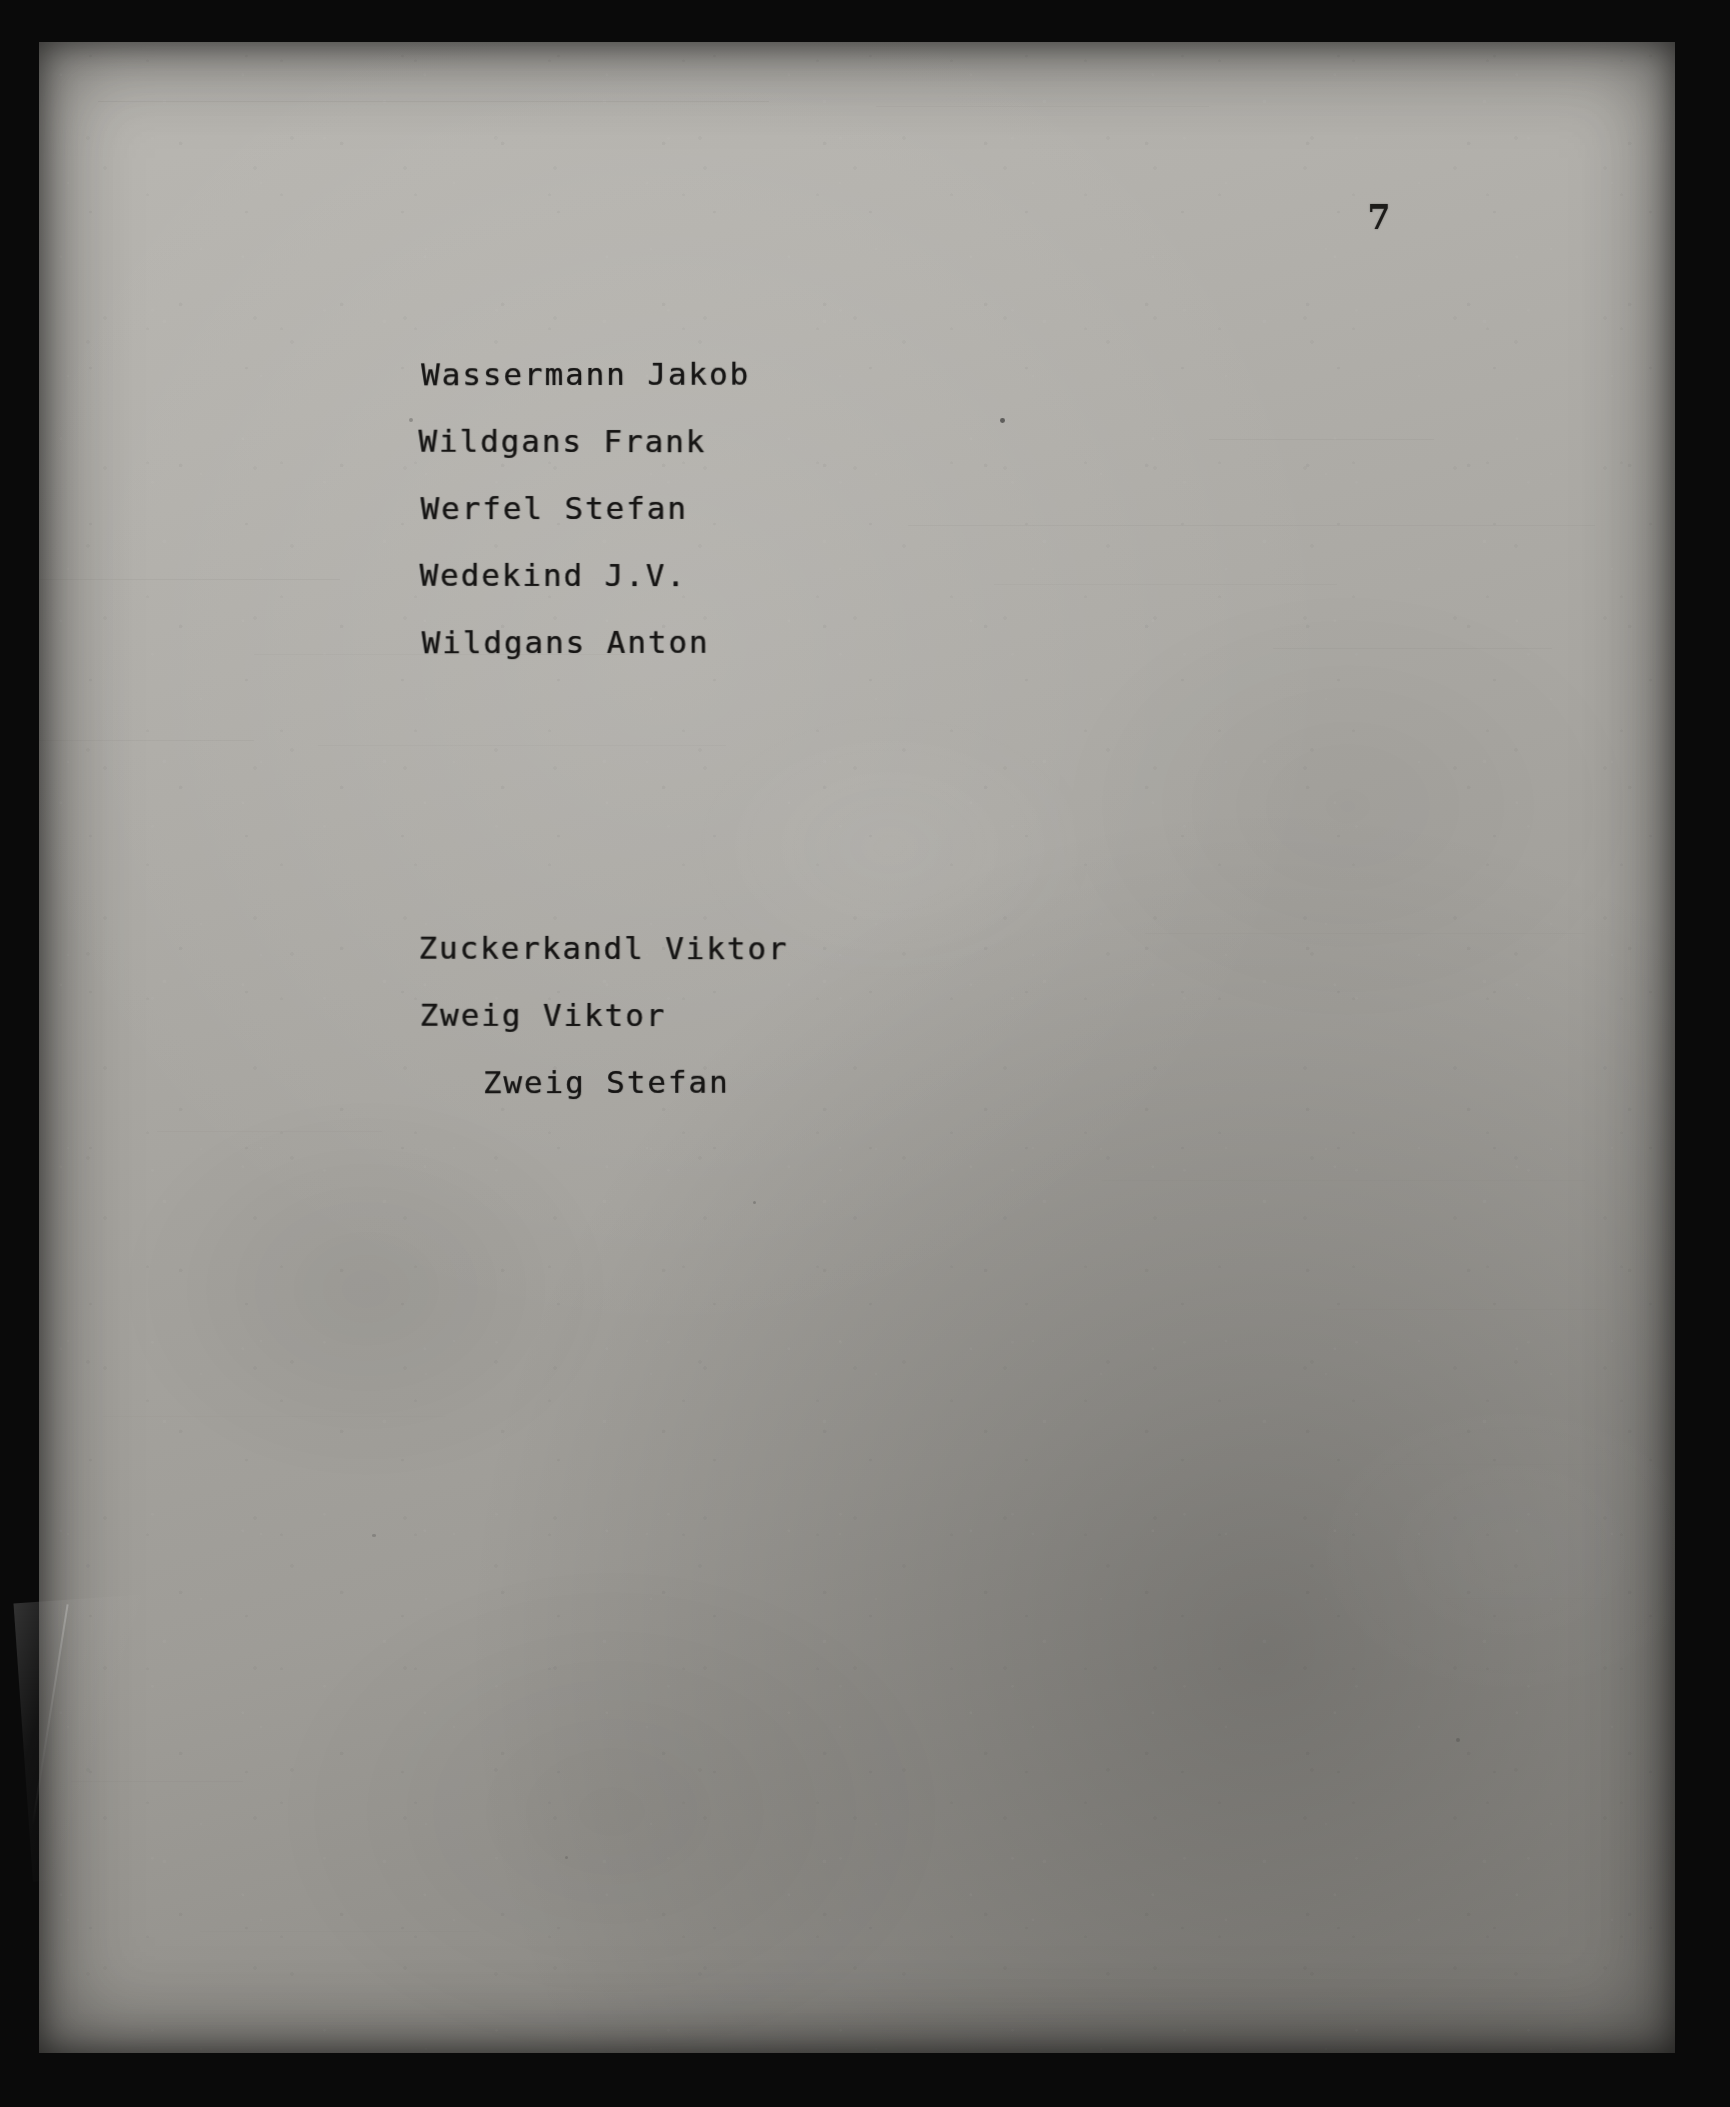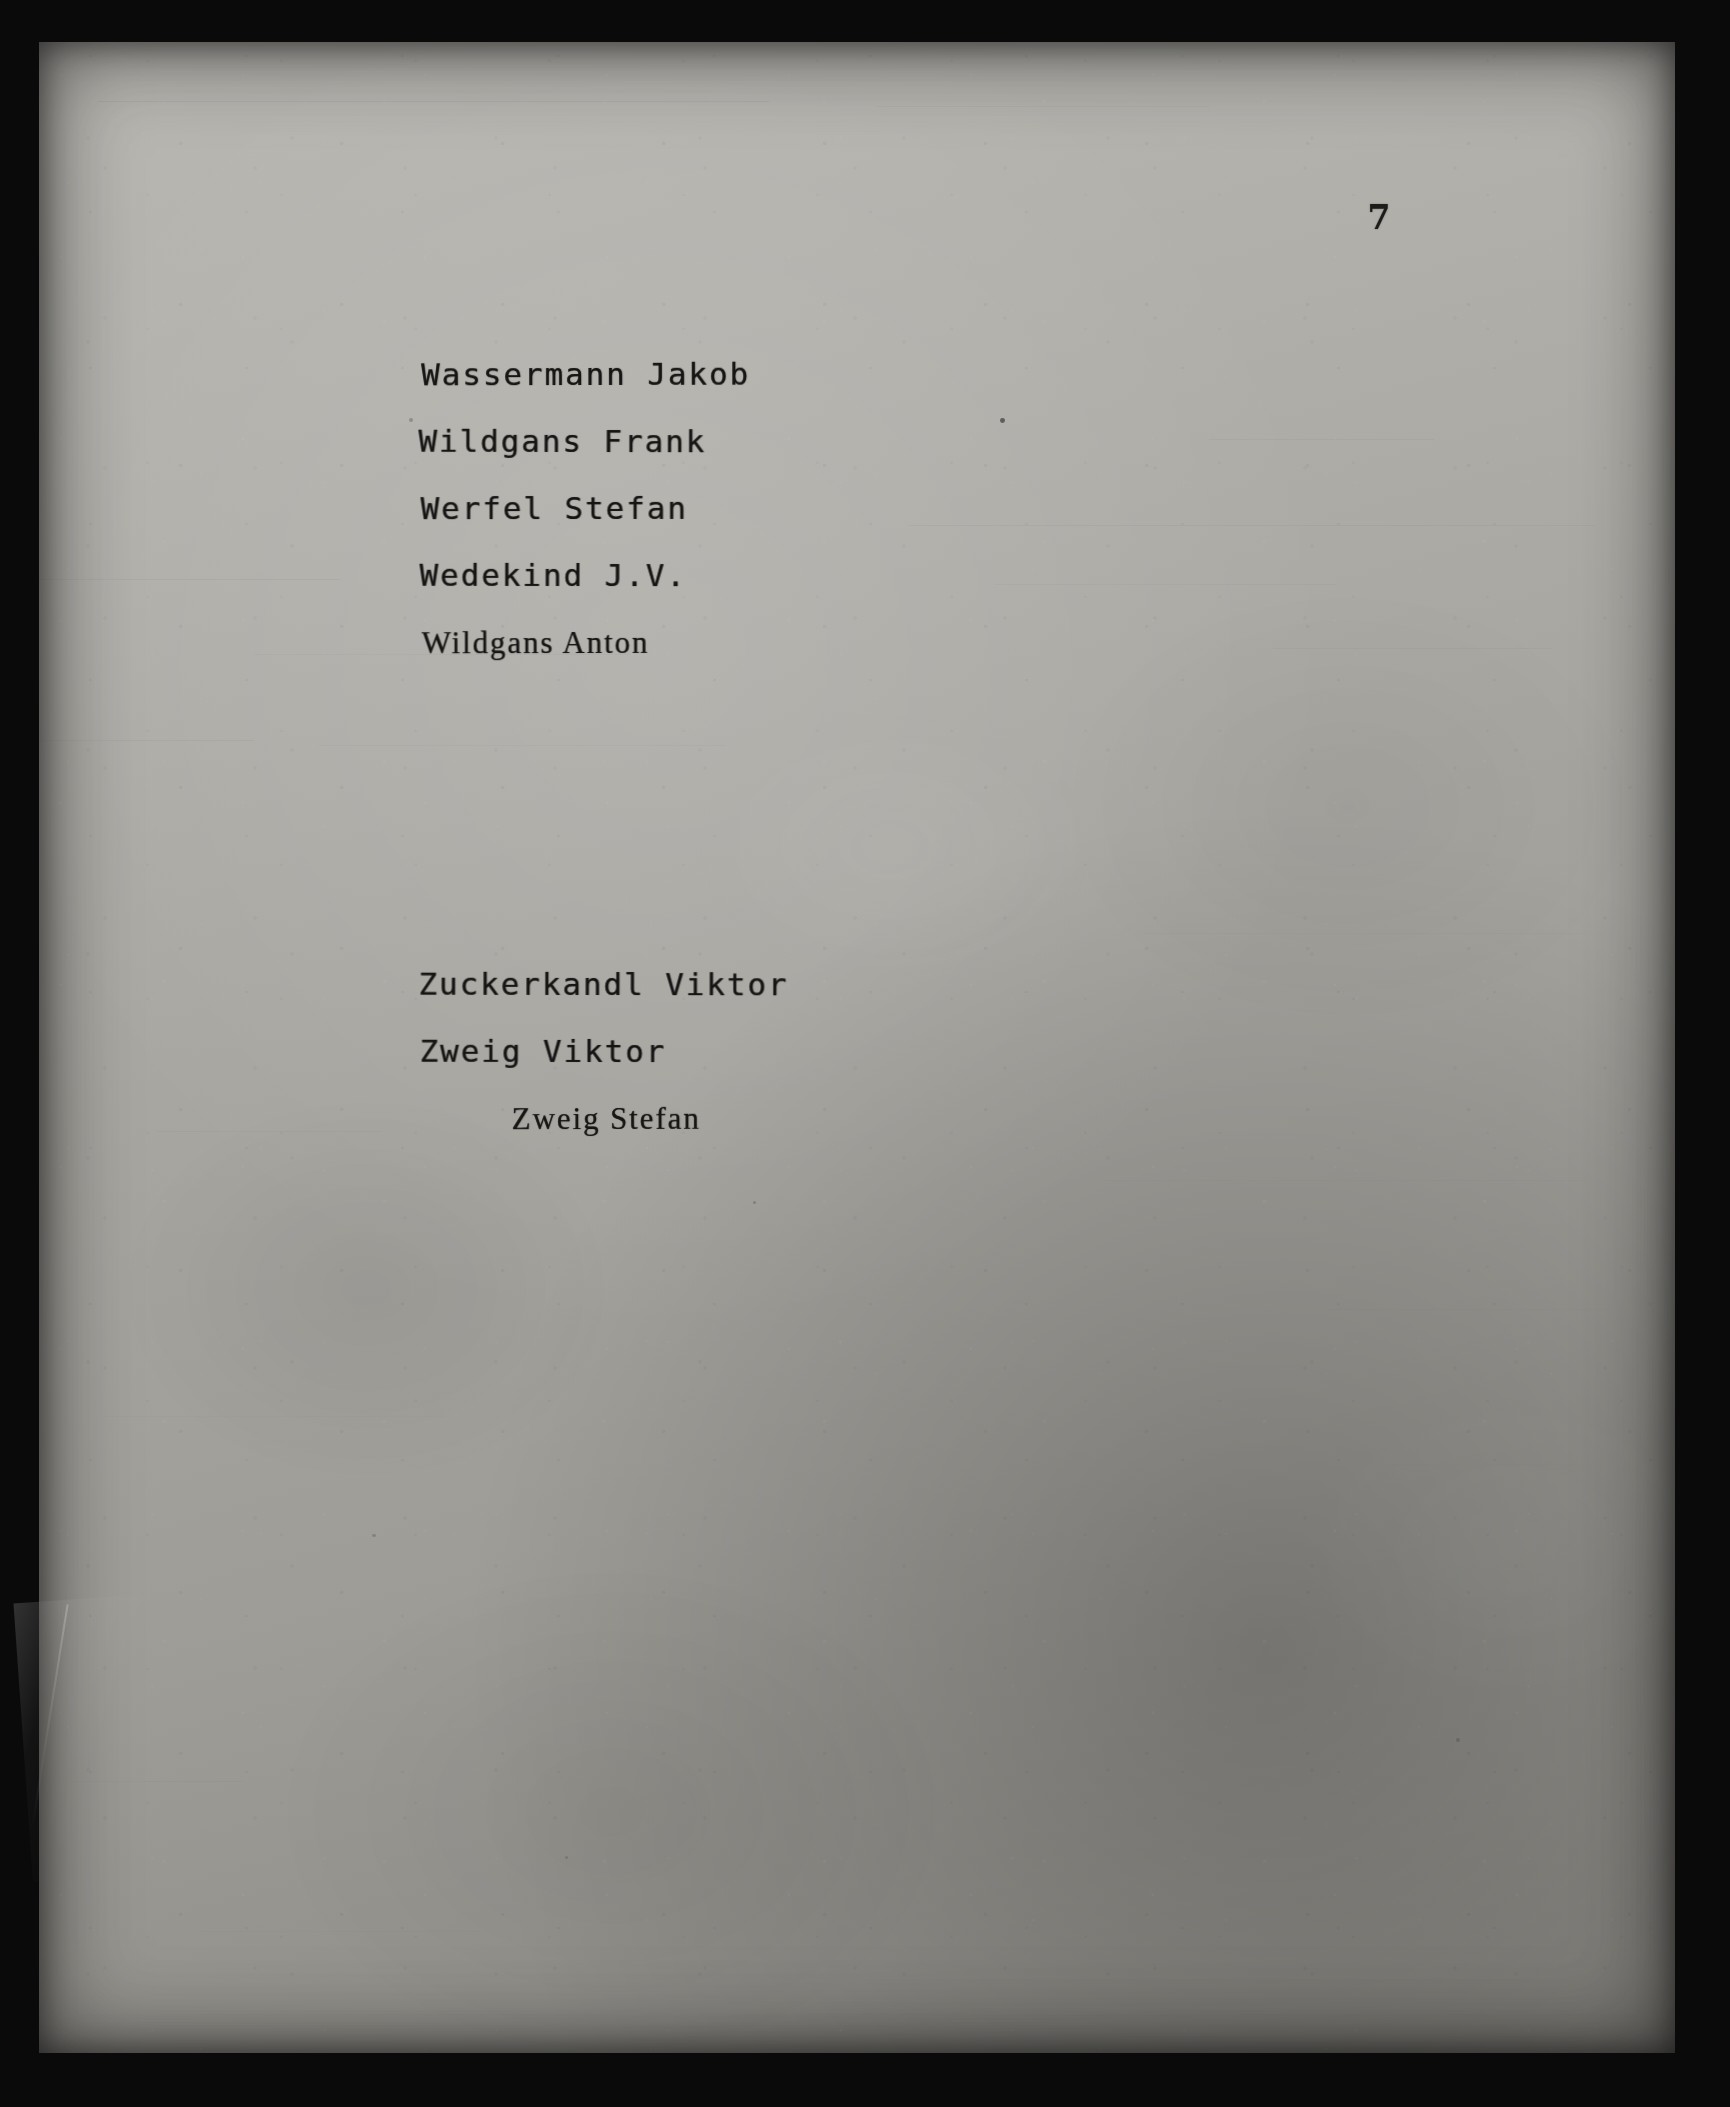--- a/index.html
+++ b/index.html
@@ -132,36 +132,36 @@
     color: #1d1c1a;
     text-shadow: 0 0 1.6px rgba(40,40,40,0.55);
     letter-spacing: 0.5px;
   }
 
   .name-list {
     position: absolute;
     left: 381px;
   }
   .list-a { top: 317px; }
-  .list-b { top: 891px; margin-top: 36px; }
+  .list-b { top: 891px; }
 
   .name-line {
     font-family: "DejaVu Sans Mono", monospace;
     font-size: 31px;
     line-height: 1.0;
     letter-spacing: 1.9px;
     color: #161514;
     margin-bottom: 36px;
     white-space: pre;
     text-shadow:
       0.4px 0.3px 0.9px rgba(30,30,30,0.60),
       -0.3px -0.2px 0.6px rgba(70,70,70,0.35);
     filter: blur(0.2px);
   }
-  .name-line:last-child { margin-bottom: 0; font-family: Liberation Serif, serif; }
+  .name-line:last-child { margin-bottom: 0; }
 
   
   .j1 { transform: translateX(1.1px)  rotate(-0.12deg); text-align: center; }
   .j2 { transform: translateX(-1.6px) rotate(0.10deg); }
   .j3 { transform: translateX(0.5px)  rotate(-0.06deg); }
   .j4 { transform: translateX(-0.5px) rotate(0.08deg); }
   .j5 { transform: translateX(1.6px)  rotate(-0.10deg); }
 
   .speck {
     position: absolute;

